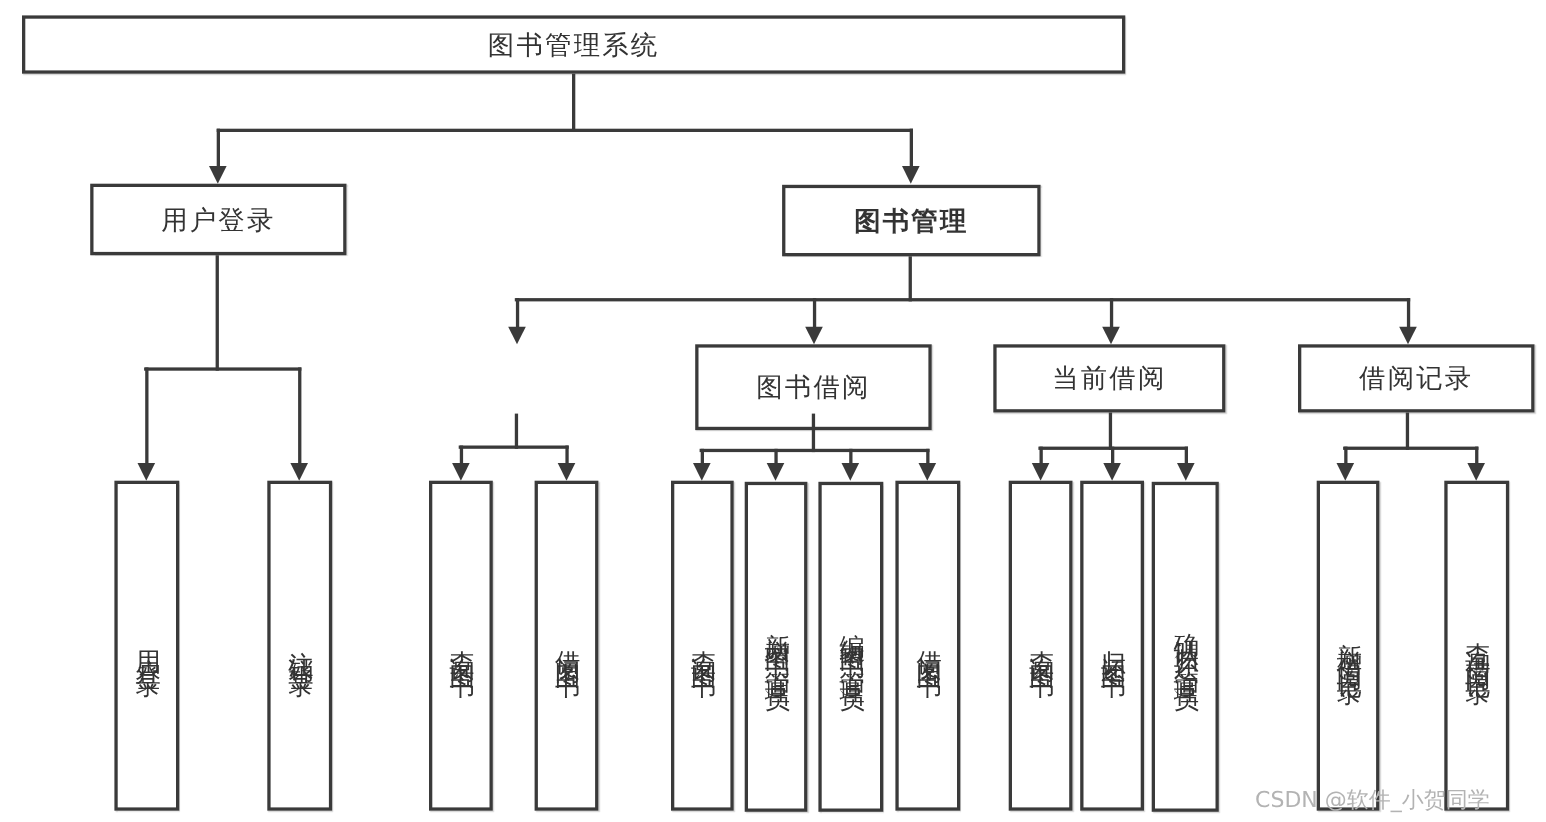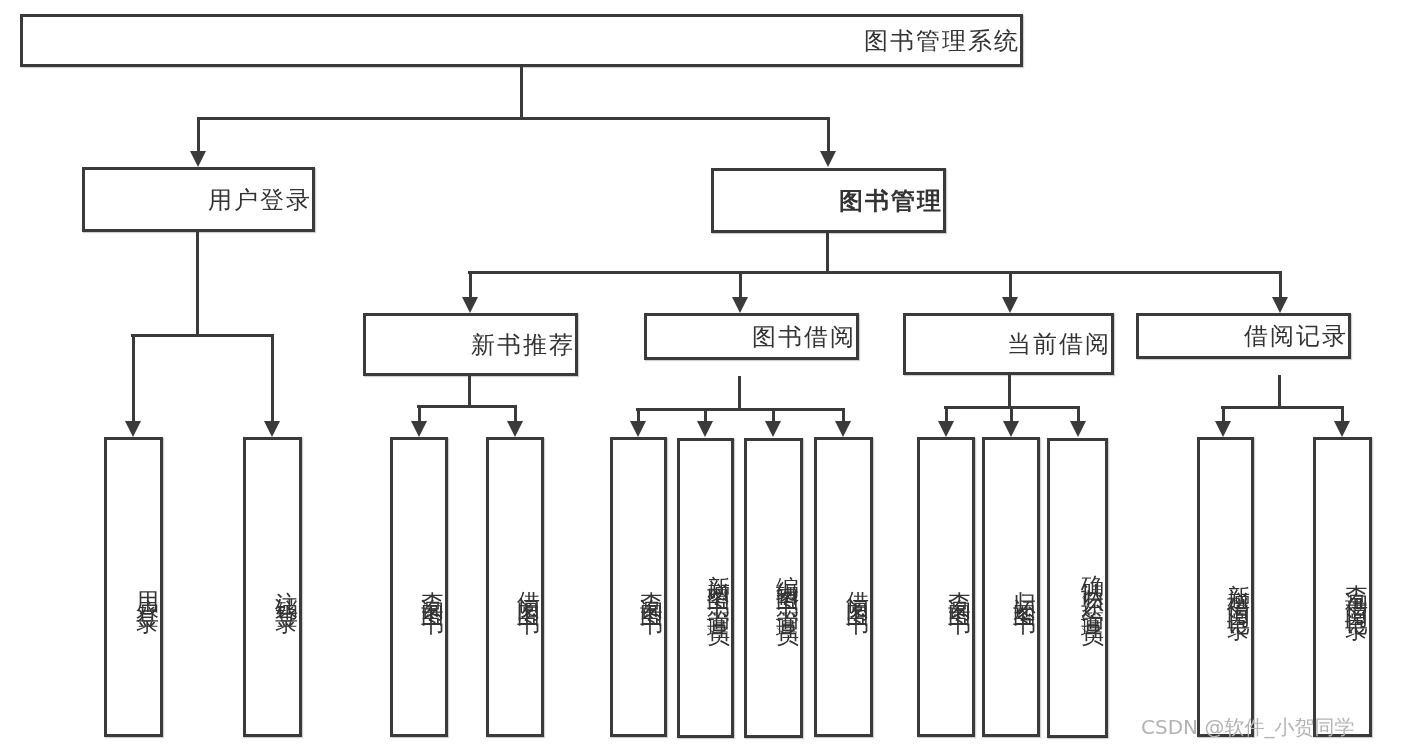--- a/index.html
+++ b/index.html
@@ -16,21 +16,21 @@
     font-family:"DejaVu Sans","Liberation Sans",sans-serif;
     color:var(--text);
     overflow:hidden;
   }
   
   .box{
     position:absolute;
     box-sizing:border-box;
     border:3px solid var(--line);
     background:var(--background);
-    display:flex;align-items:center;justify-content:flex-end;
+    display:flex;align-items:center;justify-content:center;
     box-shadow:1px 1px 1px rgba(0,0,0,0.18);
   }
   .hlabel{
     font-size:24px;
     letter-spacing:2px;
     white-space:nowrap;
   }
   .leaf .vtext{
     writing-mode:vertical-rl;
     text-orientation:mixed;
@@ -91,30 +91,27 @@
   <div class="arrow" style="left:125px;top:334px;height:103px;"></div>
   <div class="arrow" style="left:264px;top:334px;height:103px;"></div>
 
   <div class="vline" style="left:826px;top:233px;height:41px;"></div>
   <div class="hline" style="left:468px;top:271px;width:814px;"></div>
   <div class="arrow" style="left:462px;top:271px;height:42px;"></div>
   <div class="arrow" style="left:732px;top:271px;height:42px;"></div>
   <div class="arrow" style="left:1002px;top:271px;height:42px;"></div>
   <div class="arrow" style="left:1272px;top:271px;height:42px;"></div>
 
-  <div class="box" style="left:363px;top:313px;width:215px;height:63px;">
-    <span class="hlabel">新书推荐</span>
-  </div>
-  <div class="box" style="left:632px;top:313px;width:215px;height:47px;margin-left:12px;">
+  <div class="box" style="left:632px;top:313px;width:215px;height:78px;">
     <span class="hlabel">图书借阅</span>
   </div>
   <div class="box" style="left:903px;top:313px;width:211px;height:62px;">
     <span class="hlabel">当前借阅</span>
   </div>
-  <div class="box" style="left:1136px;top:313px;width:215px;height:46px;">
+  <div class="box" style="left:1180px;top:313px;width:215px;height:62px;">
     <span class="hlabel">借阅记录</span>
   </div>
 
   <div class="vline" style="left:468px;top:376px;height:32px;"></div>
   <div class="hline" style="left:417px;top:405px;width:100px;"></div>
   <div class="arrow" style="left:411px;top:405px;height:32px;"></div>
   <div class="arrow" style="left:507px;top:405px;height:32px;"></div>
 
   <div class="vline" style="left:738px;top:376px;height:35px;"></div>
   <div class="hline" style="left:636px;top:408px;width:209px;"></div>

